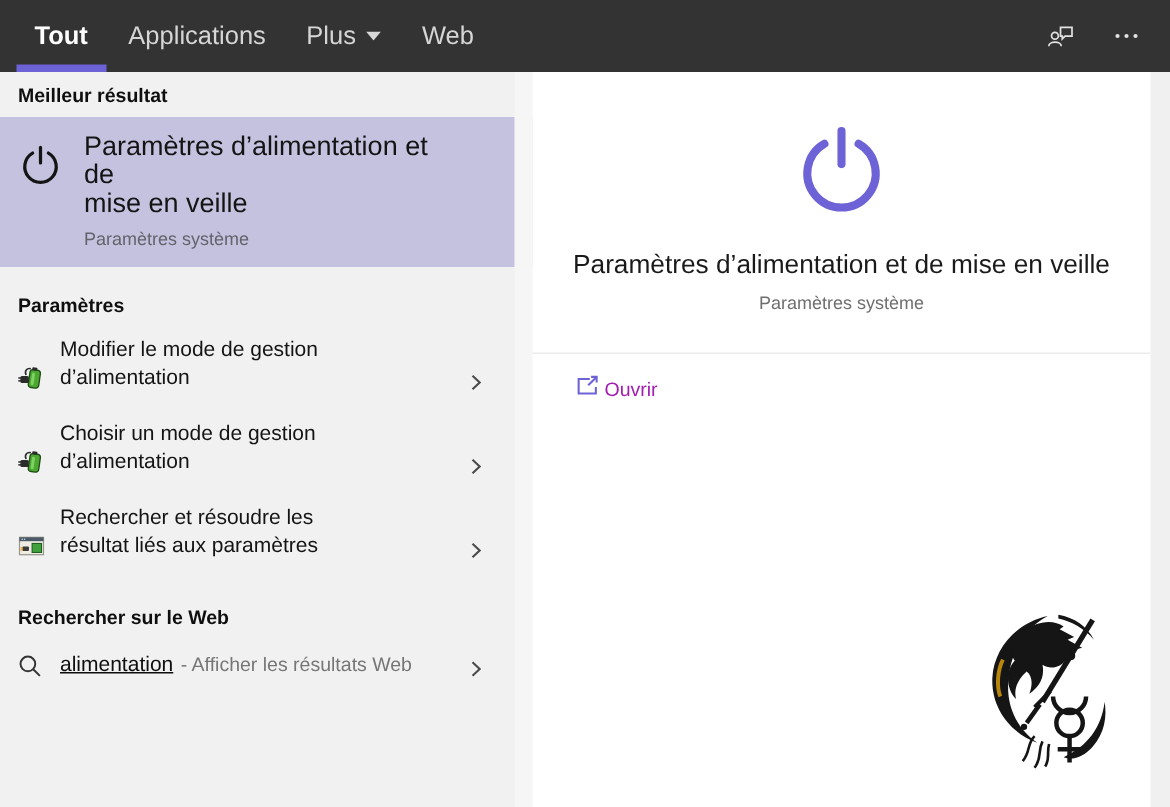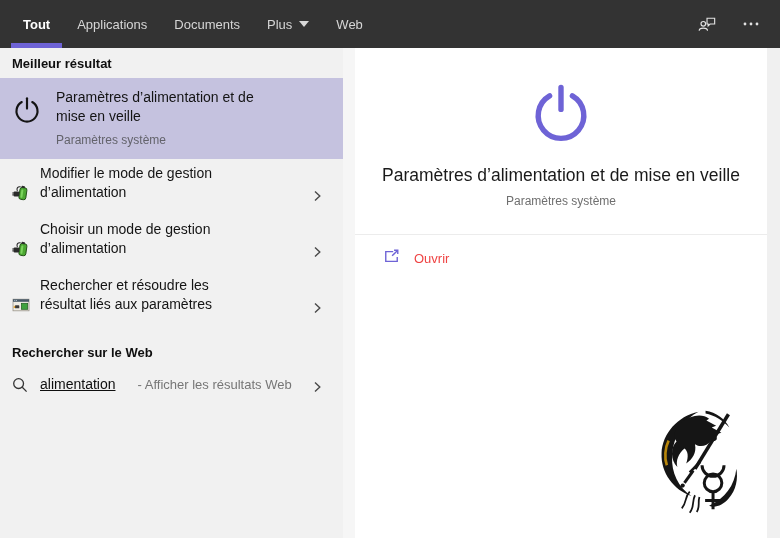--- a/index.html
+++ b/index.html
@@ -14,21 +14,21 @@
   
   .topbar {
     height: 48px; flex: none;
     background: #333333;
     display: flex; align-items: stretch;
   }
   .tabs { display: flex; margin-left: 11px; }
   .tab {
     position: relative; display: flex; align-items: center;
     padding: 0 12px; margin-right: 3px;
-    font-size: 13px; color: #d6d6d6; cursor: pointer;
+    font-size: 17px; color: #d6d6d6; cursor: pointer;
   }
   .tab.active { color: #ffffff; font-weight: 700; }
   .tab.active::after {
     content: ""; position: absolute; left: 0; right: 0; bottom: 0;
     height: 5px; background: #6E63D6;
   }
   .caret { margin-left: 7px; display: inline-flex; }
   .topbar-right { margin-left: auto; display: flex; align-items: center; gap: 24px; padding-right: 20px; }
   .topbar-iconbtn { display: flex; align-items: center; cursor: pointer; }
 
@@ -49,69 +49,66 @@
     font-size: 13px; font-weight: 700; color: #0f0f0f;
   }
   .section-header.first { padding-top: 8px; }
 
   .best-result {
     display: flex; align-items: flex-start;
     background: #C5C2DF;
     padding: 10px 12px 12px; cursor: pointer;
   }
   .best-icon { width: 44px; flex: none; padding-top: 7px; }
-  .best-title { font-size: 14px; line-height: 19px; color: #141414; white-space: pre-line; width: 250px; }
+  .best-title { font-size: 18px; line-height: 19px; color: #141414; white-space: pre-line; width: 250px; }
   .best-sub { font-size: 12px; color: #63636b; margin-top: 7px; }
 
   .result-row {
     display: flex; align-items: flex-end;
     padding: 5px 12px; margin: 0 12px 8px 0; cursor: pointer;
   }
   .row-icon { width: 28px; flex: none; display: flex; align-items: center; }
   .row-label { font-size: 14px; line-height: 19px; color: #141414; white-space: pre-line; width: 245px; }
   .row-chevron { margin-left: auto; margin-right: 8px; display: flex; }
   .web-row { padding-top: 8px; padding-bottom: 8px; }
   .web-text { font-size: 14px; color: #0f0f0f; text-decoration: underline; }
-  .web-suffix { font-size: 13px; color: #767676; margin-left: 22px; }
+  .web-suffix { font-size: 13px; color: #767676; margin-left: 5px; }
 
   
   .right-panel {
     flex: 1; background: #ffffff; position: relative;
     text-align: center; min-width: 0;
   }
   .hero-icon { margin-top: 33px; display: inline-block; }
   .preview-title {
     margin-top: 16px; font-size: 17.5px; font-weight: 400; color: #1a1a1a;
   }
   .preview-subtitle { margin-top: 8px; font-size: 12px; color: #6f6f6f; }
   .preview-divider { margin-top: 26px; border-top: 1px solid #ececec; }
   .action-row {
-    display: flex; align-items: center; gap: 14px;
+    display: flex; align-items: center; gap: 3px;
     padding: 13px 28px; text-align: left;
-    font-size: 13px; color: #ef4444; cursor: pointer;
+    font-size: 13px; color: #a21caf; cursor: pointer;
   }
   .watermark { position: absolute; right: 28px; bottom: 14px; }
 
   .right-strip { width: 13px; flex: none; background: #f0f0f0; }
 </style>
 </head>
 <body>
 
 <div class="app">
 
   <header class="topbar">
     <nav class="tabs">
       <div class="tab active">
         <span>Tout</span>
       </div>
       <div class="tab">
         <span>Applications</span>
-      </div>
-      <div class="tab">
-        <span>Documents</span>
       </div>
       <div class="tab">
         <span>Plus</span>
         <span class="caret">
           <svg width="10" height="6" viewBox="0 0 10 6">
               <path d="M0 0 H10 L5 6 Z" fill="#d8d8d8"></path>
             </svg>
         </span>
       </div>
       <div class="tab">
@@ -149,20 +146,21 @@
             <path d="M10.4 7.5 A 11.2 11.2 0 1 0 21.6 7.5"></path>
           </svg>
         </span>
         <div>
           <div class="best-title">Paramètres d’alimentation et de
 mise en veille</div>
           <div class="best-sub">Paramètres système</div>
         </div>
       </div>
 
+      <div class="section-header">Paramètres</div>
 
       <div class="result-row">
         <span class="row-icon">
           <svg width="18" height="18" viewBox="0 0 18 18">
             <path d="M5.4 7 C4.2 4.4 5.8 2.2 8.6 2.8" fill="none" stroke="#2b2b2b" stroke-width="1.1"></path>
             <rect x="7.4" y="3.6" width="7" height="12" rx="2.2" transform="rotate(8 10.9 9.6)" fill="#4CA832" stroke="#1e4d14" stroke-width="0.9"></rect>
             <rect x="9.5" y="2" width="3.4" height="2" rx="0.5" transform="rotate(8 11.2 3)" fill="#2b2b2b"></rect>
             <rect x="8.9" y="5.4" width="2" height="8.4" rx="1" transform="rotate(8 9.9 9.6)" fill="#7cd45e"></rect>
             <rect x="1.6" y="7.6" width="5.6" height="4.8" rx="1" fill="#2b2b2b"></rect>
             <rect x="0.2" y="8.5" width="2" height="1" fill="#2b2b2b"></rect>

